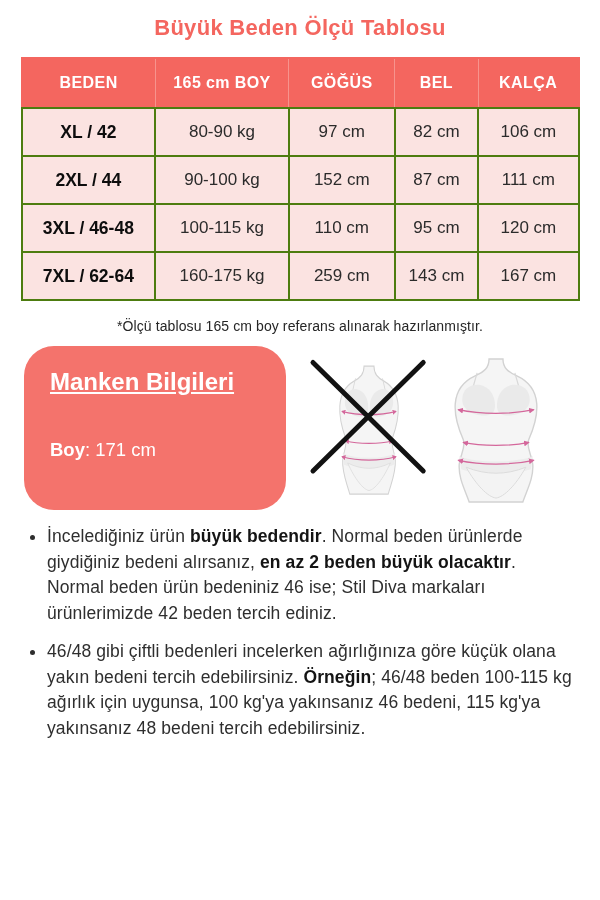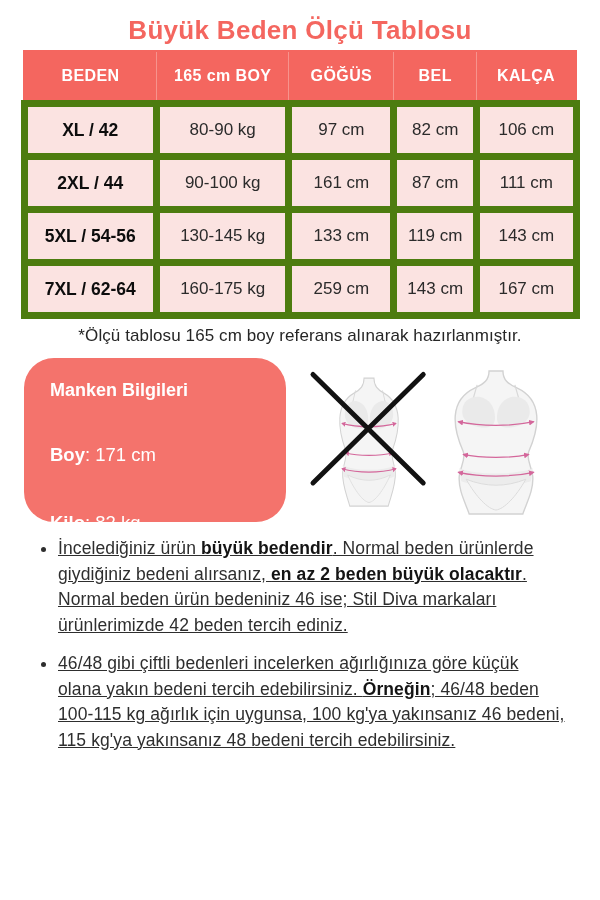--- a/index.html
+++ b/index.html
@@ -2,59 +2,59 @@
 <html><head>
 <meta charset="utf-8">
 <style>
   html,body{margin:0;padding:0;}
   body{
     width:600px;height:900px;background:#ffffff;overflow:hidden;
     font-family:"Liberation Sans", sans-serif;color:#2e2e2e;
   }
   .page-title{
     margin:15px 0 0;text-align:center;
-    font-size:26px;font-weight:bold;color:#f4665f;letter-spacing:.3px;
+    font-size:22px;font-weight:bold;color:#f4665f;letter-spacing:.3px;
   }
   
   table.size-table{
-    width:559px;margin:4px auto 0;border-collapse:collapse;
+    width:559px;margin:16px auto 0;border-collapse:collapse;
     border:2px solid #f4665f;table-layout:fixed;
   }
   .size-table th{
     background:#f4665f;color:#ffffff;font-size:16px;font-weight:bold;
     height:46px;border:1px solid #f7938d;letter-spacing:.4px;text-align:center;
   }
   .size-table td{
     background:#fbe3e1;height:44px;text-align:center;
-    font-size:17px;color:#2b2b2b;border:7px solid #4d7c0f;
+    font-size:17px;color:#2b2b2b;border:2px solid #4d7c0f;
   }
   .size-table td.c0{font-weight:bold;color:#0d0d0d;font-size:17.5px;}
   .footnote{
-    margin-top:7px;text-align:center;font-size:17px;color:#262626;letter-spacing:.1px;
+    margin-top:17px;text-align:center;font-size:14px;color:#262626;letter-spacing:.1px;
   }
   
   .model-row{
     display:flex;align-items:center;gap:22px;
     margin:11px 0 0 24px;height:166px;
   }
   .model-card{
     width:262px;height:164px;background:#f4736c;border-radius:30px;
     color:#ffffff;box-sizing:border-box;padding:22px 10px 0 26px;flex:0 0 auto;
   }
-  .model-card .card-title{font-size:18px;font-weight:bold;margin:0 0 10px;}
+  .model-card .card-title{font-size:24px;font-weight:bold;margin:0 0 10px;text-decoration:underline;}
   .model-line{font-size:18.5px;line-height:1.5;margin-top:40px;}
   .model-line b{font-weight:bold;}
   .figures{display:flex;align-items:center;gap:16px;margin-top:4px;}
   .figures svg{display:block;}
   
   ul.notes{
     margin:13px 24px 0 30px;padding-left:17px;
     font-size:17.5px;line-height:25.5px;color:#2e2e2e;letter-spacing:.1px;
   }
-  ul.notes li{margin:11px;text-decoration:underline;}
+  ul.notes li{margin:0;}
   ul.notes li + li{margin-top:13px;}
   ul.notes li::marker{color:#2e2e2e;}
   ul.notes b{font-weight:bold;color:#141414;}
 </style>
 </head>
 <body>
 
 <svg width="0" height="0" style="position:absolute" aria-hidden="true">
   <defs>
     <marker id="mk" viewBox="0 0 6 6" refX="5" refY="3" markerWidth="4.5" markerHeight="4.5" orient="auto-start-reverse">
@@ -97,30 +97,30 @@
     <tr>
       <td class="c0">XL / 42</td>
       <td>80-90 kg</td>
       <td>97 cm</td>
       <td>82 cm</td>
       <td>106 cm</td>
     </tr>
     <tr>
       <td class="c0">2XL / 44</td>
       <td>90-100 kg</td>
-      <td>161 cm</td>
+      <td>152 cm</td>
       <td>87 cm</td>
       <td>111 cm</td>
     </tr>
     <tr>
-      <td class="c0">5XL / 54-56</td>
-      <td>130-145 kg</td>
-      <td>133 cm</td>
-      <td>119 cm</td>
-      <td>143 cm</td>
+      <td class="c0">3XL / 46-48</td>
+      <td>100-115 kg</td>
+      <td>110 cm</td>
+      <td>95 cm</td>
+      <td>120 cm</td>
     </tr>
     <tr>
       <td class="c0">7XL / 62-64</td>
       <td>160-175 kg</td>
       <td>259 cm</td>
       <td>143 cm</td>
       <td>167 cm</td>
     </tr>
   </tbody>
 </table>

